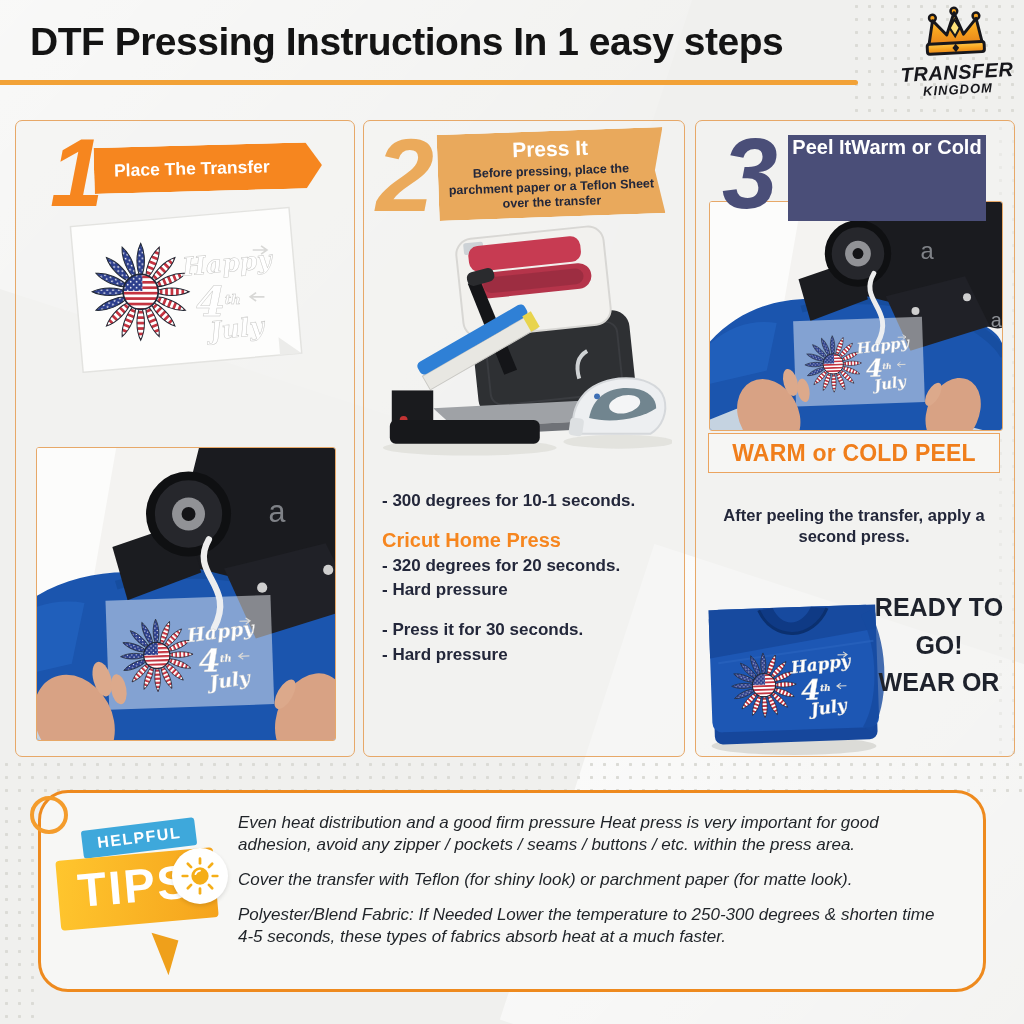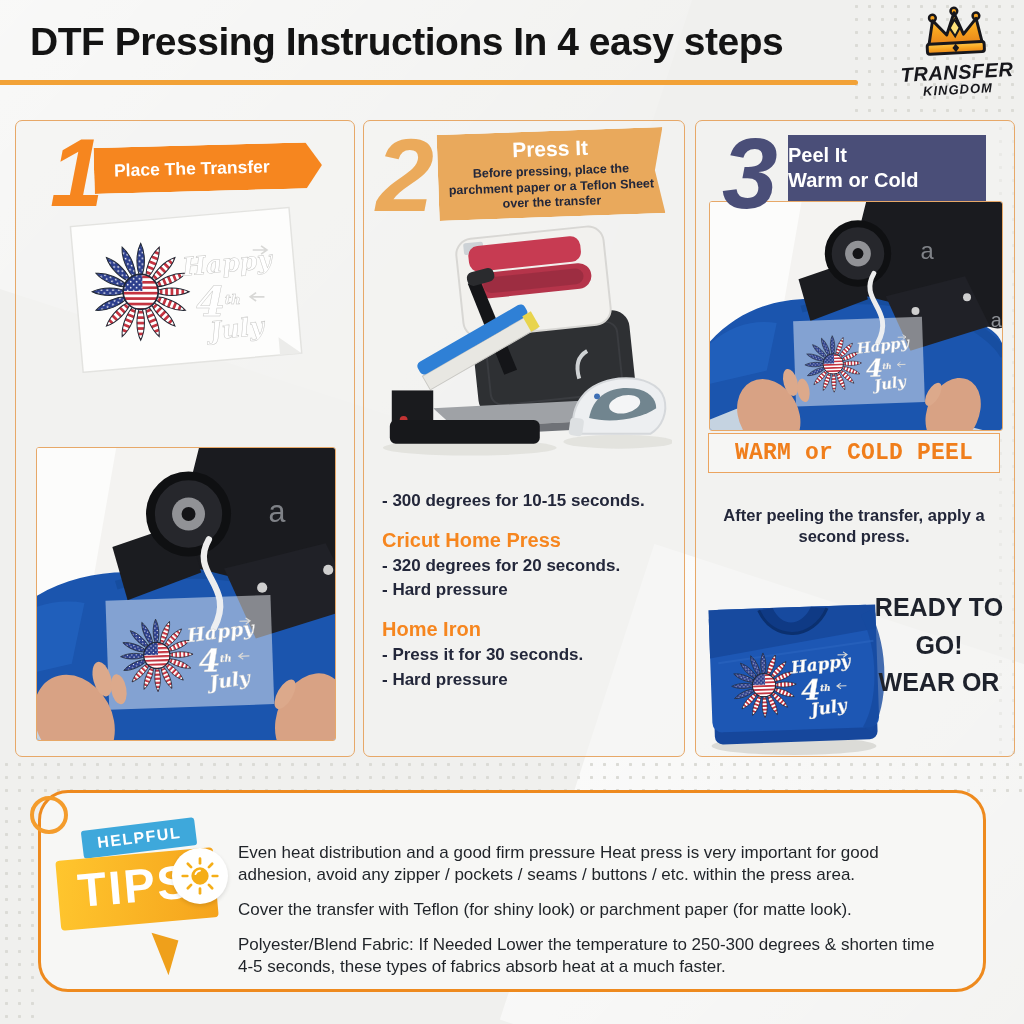--- a/index.html
+++ b/index.html
@@ -31,38 +31,38 @@
   #panel3 .num{left:26px;top:2px;font-size:100px;color:#4A4E78;}
   .ribbon1{position:absolute;left:78px;top:24px;width:228px;height:46px;background:#F6861F;
         transform:rotate(-1.5deg);display:flex;align-items:center;z-index:1;
         clip-path:polygon(0 0,calc(100% - 16px) 0,100% 50%,calc(100% - 16px) 100%,0 100%);}
   .ribbon1 span{color:#fff;font-weight:800;font-size:17.5px;padding-left:20px;}
   .banner2{position:absolute;left:74px;top:10px;width:226px;height:86px;background:#E9A95C;
         transform:rotate(-2deg);text-align:center;z-index:1;padding-top:6px;box-sizing:border-box;
         clip-path:polygon(0 0,100% 0,96% 50%,100% 100%,0 100%);}
   .banner2 .t{color:#fff;font-weight:800;font-size:21px;line-height:1.15;}
   .banner2 .n{color:#23273A;font-weight:700;font-size:12.5px;line-height:1.25;max-width:208px;margin:3px auto 0;}
-  .banner3{position:absolute;left:92px;top:14px;width:198px;height:66px;background:#4A4E78;
-        display:flex;flex-direction:column;justify-content:center;z-index:1;}
+  .banner3{position:absolute;left:92px;top:14px;width:198px;height:86px;background:#4A4E78;
+        display:flex;justify-content:center;z-index:1;}
   .banner3 div{color:#fff;font-weight:800;font-size:20px;line-height:1.25;}
   .caption{position:absolute;font-weight:700;font-size:17.5px;color:#23273A;text-align:center;line-height:1.3;}
   .photo-frame{position:absolute;border:1.5px solid #E7A868;border-radius:3px;overflow:hidden;background:#F4F3F1;}
   .methods{position:absolute;left:18px;top:368px;right:8px;}
   .methods h3{margin:0 0 2px 0;font-size:20px;font-weight:800;color:#F6861F;}
   .methods p{margin:0;font-size:17px;font-weight:700;color:#23273A;line-height:1.45;}
   .methods .grp{margin-bottom:15px;}
   .peel-box{position:absolute;left:12px;top:312px;width:290px;height:38px;border:1.5px solid #EBA45F;
-        display:flex;align-items:center;justify-content:center;background:rgba(250,250,248,.5);font-family:Liberation Mono, monospace;}
+        display:flex;align-items:center;justify-content:center;background:rgba(250,250,248,.5);}
   .peel-box span{color:#F07E1B;font-weight:800;font-size:23px;letter-spacing:.2px;}
   .ready{position:absolute;left:168px;top:468px;width:150px;text-align:center;font-weight:800;
         font-size:25px;color:#1E222C;line-height:1.5;}
   
   .tips-box{position:absolute;left:38px;top:790px;width:948px;height:202px;border:3.5px solid #EE8A1E;
         border-radius:30px;background:#F7F7F5;box-sizing:border-box;z-index:2;}
-  .tips-text{position:absolute;left:238px;top:842px;width:714px;z-index:3;}
+  .tips-text{position:absolute;left:238px;top:812px;width:714px;z-index:3;font-style:italic;}
   .tips-text p{margin:0 0 13px 0;font-size:17px;color:#1F2328;line-height:1.3;}
   .badge{position:absolute;left:52px;top:804px;width:176px;height:176px;z-index:4;}
   .badge .helpful{position:absolute;left:30px;top:20px;padding:5px 15px;background:#3EA8DB;
         transform:rotate(-7deg);border-radius:3px;color:#fff;font-weight:800;font-size:16px;
         letter-spacing:1.5px;z-index:1;}
   .badge .tips-r{position:absolute;left:6px;top:50px;padding:6px 26px 12px 20px;
         background:linear-gradient(100deg,#FFC62E,#F5A31C);transform:rotate(-5deg);border-radius:4px;
         color:#fff;font-weight:900;font-size:47px;letter-spacing:2px;z-index:2;line-height:1.1;}
   .badge .circle{position:absolute;left:120px;top:44px;width:56px;height:56px;border-radius:50%;
         background:#fff;box-shadow:0 2px 4px rgba(0,0,0,.12);z-index:3;display:flex;
@@ -258,21 +258,21 @@
 
 <div id="page">
 
   <div class="streak" style="left:-120px;top:-160px;width:760px;height:520px;"></div>
   <div class="streak" style="left:560px;top:640px;width:700px;height:500px;"></div>
   <div class="dots" style="left:850px;top:0;width:174px;height:112px;"></div>
   <div class="dots" style="left:994px;top:122px;width:30px;height:636px;"></div>
   <div class="dots" style="left:0;top:758px;width:1024px;height:44px;"></div>
   <div class="dots" style="left:0;top:802px;width:40px;height:222px;"></div>
 
-  <h1 class="title">DTF Pressing Instructions In 4 easy steps</h1>
+  <h1 class="title">DTF Pressing Instructions In 1 easy steps</h1>
   <div class="underline"></div>
   <div class="logo">
     <svg width="86" height="52" viewBox="0 0 100 62">
         <use href="#sym-crown"></use>
       </svg>
     <div class="logo-w1">TRANSFER</div>
     <div class="logo-w2">KINGDOM</div>
   </div>
 
   <section class="panel" id="panel1">
@@ -298,29 +298,28 @@
     <div class="num">2</div>
     <div class="banner2">
       <div class="t">Press It</div>
       <div class="n">Before pressing, place the parchment paper or a Teflon Sheet over the transfer</div>
     </div>
     <svg class="abs" style="left:12px;top:102px;" width="296" height="250" viewBox="0 0 300 250">
         <use href="#sym-equipment"></use>
       </svg>
     <div class="methods">
       <div class="grp">
-        <p>- 300 degrees for 10-15 seconds.</p>
+        <p>- 300 degrees for 10-1 seconds.</p>
       </div>
       <div class="grp">
         <h3>Cricut Home Press</h3>
         <p>- 320 degrees for 20 seconds.</p>
         <p>- Hard pressure</p>
       </div>
       <div class="grp">
-        <h3>Home Iron</h3>
         <p>- Press it for 30 seconds.</p>
         <p>- Hard pressure</p>
       </div>
     </div>
   </section>
 
   <section class="panel" id="panel3">
     <div class="num">3</div>
     <div class="banner3">
       <div>Peel It</div>

